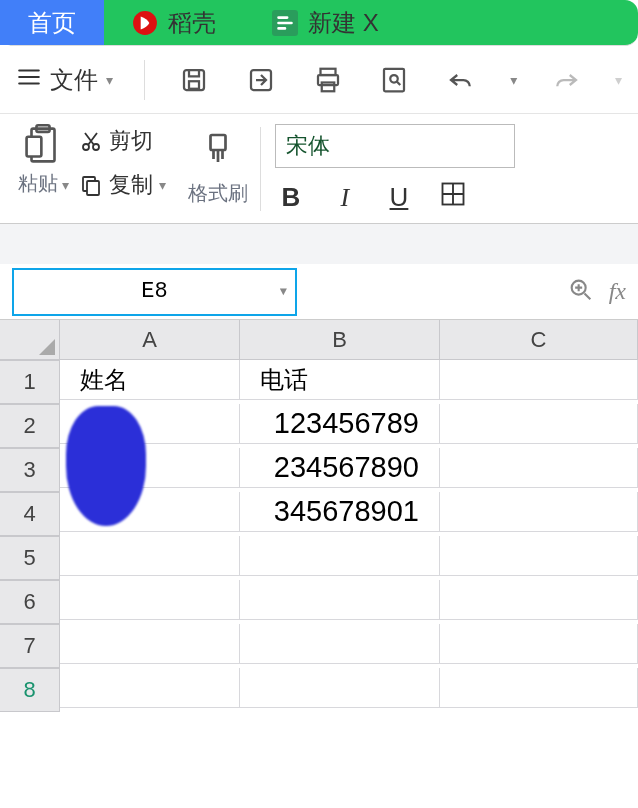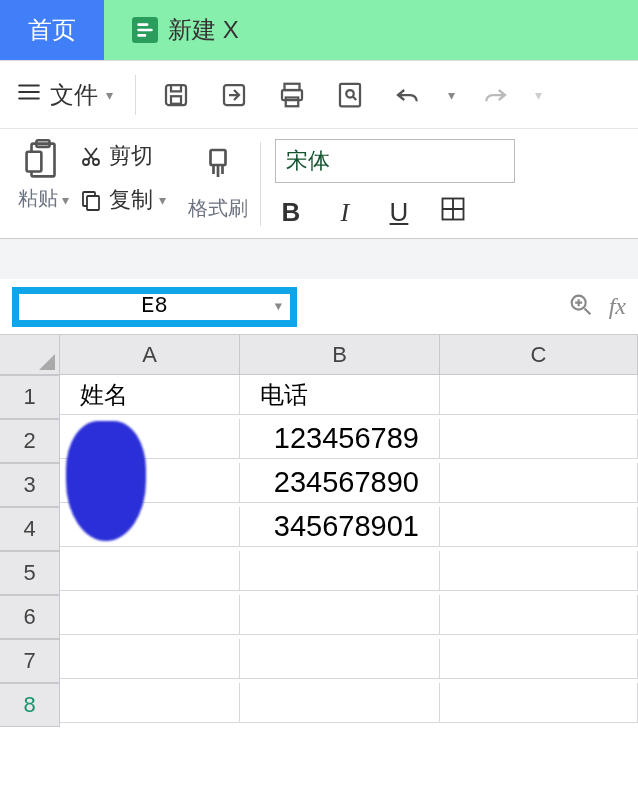--- a/index.html
+++ b/index.html
@@ -6,23 +6,24 @@
     body {
       font-family: "Microsoft YaHei", sans-serif;
       background: #fff;
       width: 638px;
       height: 808px;
       overflow: hidden;
     }
     
     .tabs {
       display: flex;
-      height: 61px;
-      background: #86efac;
+      height: 46px;
+      background: #22c55e;
       border-bottom: 1px solid #ddd;
+      border-radius: 13px;
     }
     .tab {
       display: flex;
       align-items: center;
       padding: 0 28px;
       font-size: 24px;
       color: #333;
       cursor: pointer;
       gap: 10px;
     }
@@ -38,20 +39,21 @@
       justify-content: center;
     }
     
     .toolbar1 {
       display: flex;
       align-items: center;
       height: 68px;
       padding: 0 16px;
       gap: 22px;
       border-bottom: 1px solid #e5e5e5;
+      justify-content: space-between;
     }
     .menu-btn {
       display: flex;
       align-items: center;
       gap: 8px;
       font-size: 24px;
       color: #333;
       cursor: pointer;
     }
     .vsep {
@@ -148,23 +150,23 @@
     
     .namebox-row {
       display: flex;
       align-items: center;
       height: 56px;
       border-bottom: 1px solid #ccc;
       padding: 0 12px;
       gap: 12px;
     }
     .namebox {
-      border: 7px solid #0ea5e9;
+      border: 2px solid #0ea5e9;
       width: 285px;
-      height: 40px;
+      height: 48px;
       display: flex;
       align-items: center;
       justify-content: center;
       font-size: 22px;
       font-family: "Courier New", monospace;
       position: relative;
       background: #fff;
     }
     .namebox .dropdown-caret {
       position: absolute;
@@ -256,20 +258,29 @@
     }
     .cell.faded { color: rgba(0,0,0,0.15); }
     .chevron { font-size: 14px; color: #888; }
   </style>
 </head>
 <body>
 
 <div class="tabs">
   <div class="tab active">
     <span>首页</span>
+  </div>
+  <div class="tab">
+    <span class="tab-icon">
+      <svg viewBox="0 0 24 24" width="26" height="26">
+          <circle cx="12" cy="12" r="11" fill="#d11"></circle>
+          <path d="M8 6 L8 18 Q14 16 16 12 Q14 8 8 6 Z" fill="#fff"></path>
+        </svg>
+    </span>
+    <span>稻壳</span>
   </div>
   <div class="tab">
     <span class="tab-icon">
       <svg viewBox="0 0 24 24" width="26" height="26">
           <rect width="24" height="24" rx="3" fill="#2a9d5c"></rect>
           <path d="M6 7 L14 7 M6 12 L18 12 M6 17 L12 17" stroke="#fff" stroke-width="2.4" stroke-linecap="round"></path>
         </svg>
     </span>
     <span>新建 X</span>
   </div>

